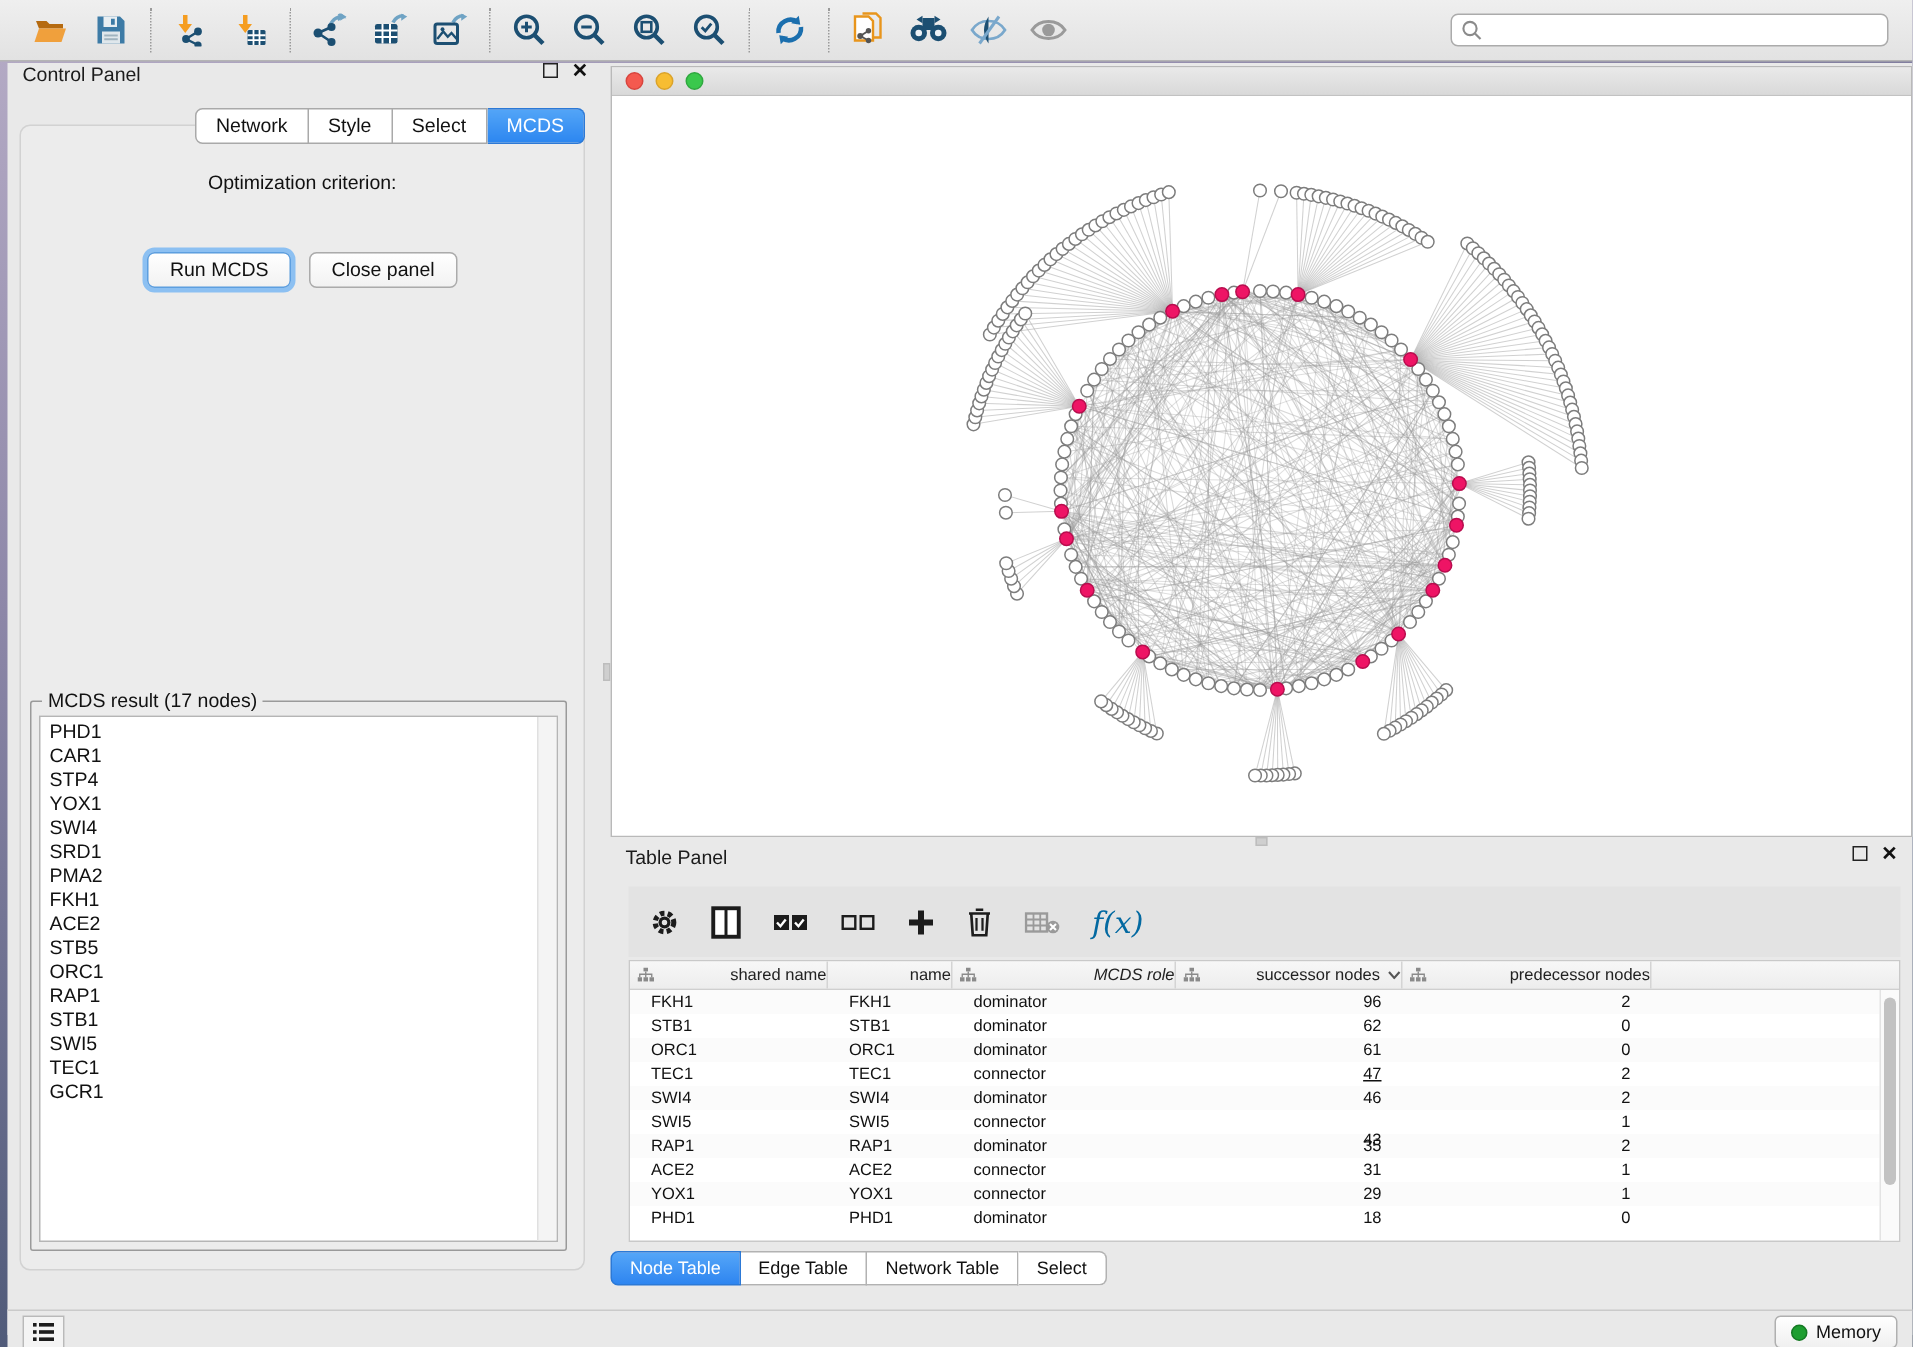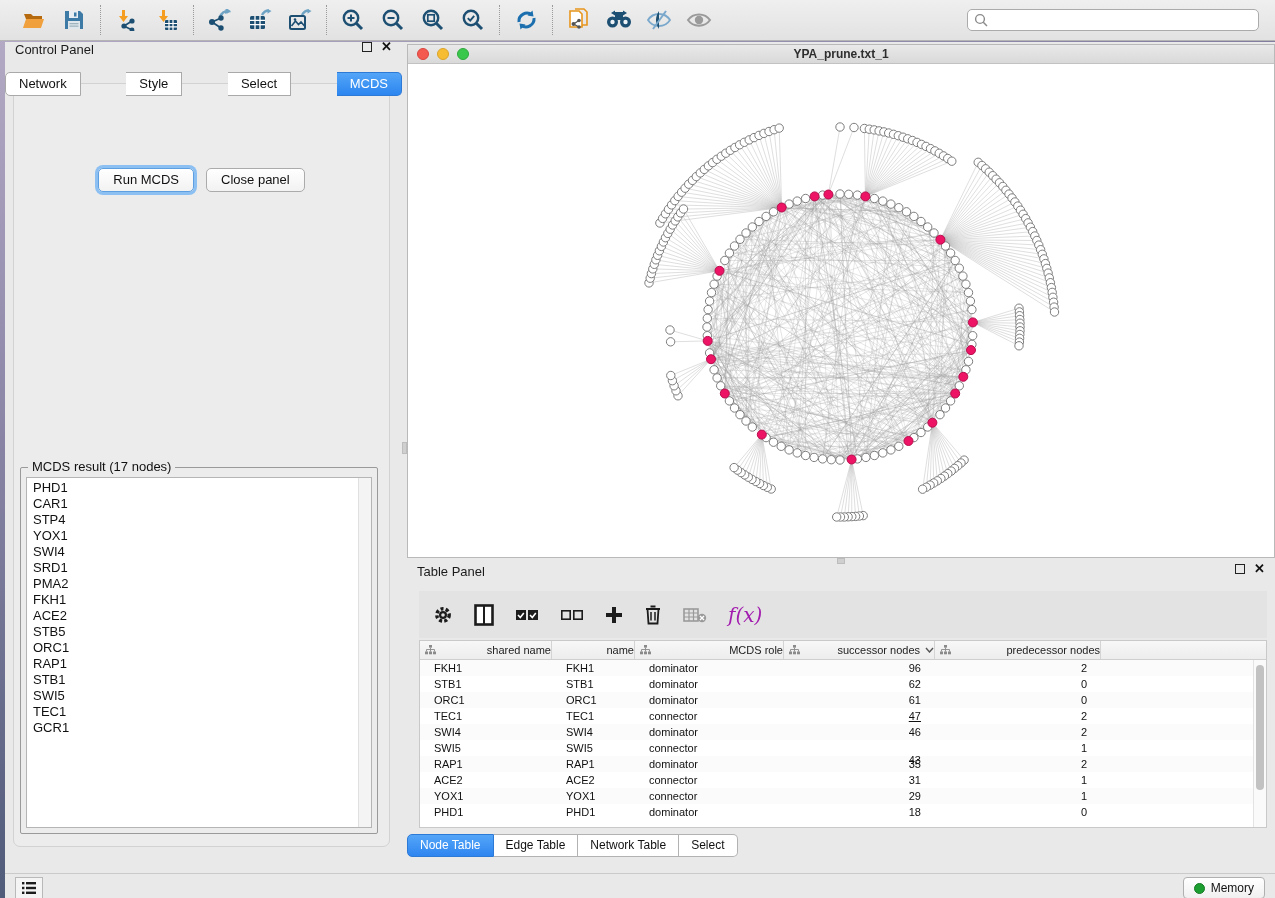--- a/index.html
+++ b/index.html
@@ -21,21 +21,21 @@
   
   .app { position:absolute; left:5px; top:42px; width:1270px; height:848px; background:#e9e9e9; }
 
   
   .cpanel { position:absolute; left:0; top:0; width:397px; height:819px; }
   .panel-titlebar { height:22px; display:flex; align-items:flex-start; padding:0 10px; }
   .panel-title { font-size:13px; color:#1b1b1b; }
   .panel-wctl { margin-left:auto; display:flex; align-items:center; gap:9px; }
   .wbtn-float { width:10px; height:10px; border:1.5px solid #222; background:transparent; }
   .wbtn-close { font-size:13px; font-weight:bold; color:#111; line-height:10px; }
-  .cp-tabs { position:absolute; left:0; right:0; top:30px; display:flex; justify-content:space-between; z-index:2;}
+  .cp-tabs { position:absolute; left:0; right:12px; top:30px; display:flex; justify-content:flex-end; z-index:2;}
   .cp-tab { font-size:13px; padding:3px 13px 4px; background:#fff; border:1px solid #a9a9a9; border-left:none; color:#111;}
   .cp-tab:first-child { border-left:1px solid #a9a9a9; border-radius:5px 0 0 5px; }
   .cp-tab:last-child { border-radius:0 5px 5px 0; }
   .cp-tab.active { background:linear-gradient(#53a5f7,#2c86f0); border-color:#2c79d6; color:#fff; }
   .cp-card { position:absolute; left:8px; right:12px; top:41px; bottom:14px;
     background:#ececec; border:1px solid #d2d2d2; border-radius:7px; }
   .opt-label { position:absolute; left:0; right:0; top:30px; text-align:center; font-size:13px; color:#111;}
   .opt-select { position:absolute; left:31px; top:50px; width:312px; height:24px; background:#fff;
     border:1px solid #ababab; border-radius:4px; display:flex; align-items:center; }
   .opt-select .sel-text { flex:1; font-size:13px; padding-left:9px; color:#111; white-space:nowrap;}
@@ -73,21 +73,21 @@
   .tl-yellow { background:#f7bd32; border:1px solid #dba32a;}
   .tl-green { background:#3ac84c; border:1px solid #2fa83f;}
   .net-title { position:absolute; left:0; right:0; text-align:center; font-size:12px; font-weight:bold; color:#2e2e2e;}
   .net-canvas { position:absolute; left:0; top:20px; right:0; bottom:0; background:#fff; }
 
   
   .tpanel { position:absolute; left:402px; top:522px; width:868px; height:297px; }
   .tp-toolbar { position:absolute; left:12px; right:8px; top:27px; height:47px; background:#e3e3e3;
     display:flex; align-items:center; gap:21px; padding:0 14px; }
   .tp-icon { display:flex; align-items:center; justify-content:center; }
-  .fx { font-family:"DejaVu Serif", serif; font-style:italic; font-size:20px; color:#a21caf; }
+  .fx { font-family:"DejaVu Serif", serif; font-style:italic; font-size:20px; color:#0369a1; }
   .tp-table { position:absolute; left:12px; right:8px; top:76px; bottom:33px; background:#fff; border:1px solid #c9c9c9;}
   .thead { display:flex; height:19px; background:linear-gradient(#f7f7f7,#ededed); border-bottom:1px solid #cfcfcf; }
   .th { display:flex; align-items:center; justify-content:flex-end; gap:5px; font-size:11px; color:#222;
     border-right:1px solid #d4d4d4; position:relative; }
   .th:last-child { border-right:none; }
   .th .hicon { position:absolute; left:5px; }
   .trow { display:flex; height:16px; align-items:center; font-size:11px; color:#111; }
   .trow:nth-child(odd) { background:#fbfbfb; }
   .td { overflow:hidden; white-space:nowrap; }
   .td.left { padding-left:14px; text-align:left; }
@@ -284,20 +284,21 @@
         <span class="wbtn-close">✕</span>
       </span>
     </div>
     <div class="cp-tabs" id="cp-tabs">
         <span class="cp-tab">Network</span>
         <span class="cp-tab">Style</span>
         <span class="cp-tab">Select</span>
         <span class="cp-tab active">MCDS</span>
       </div>
     <div class="cp-card">
+      <div class="opt-label">Optimization criterion:</div>
       <div class="cp-buttons">
         <button class="btn focus">Run MCDS</button>
         <button class="btn">Close panel</button>
       </div>
       <div class="mcds-group">
         <span class="mcds-legend">MCDS result (17 nodes)</span>
         <div class="mcds-list">
           <div class="mcds-items" id="mcds-items">
               <div class="mcds-item">PHD1</div>
               <div class="mcds-item">CAR1</div>
@@ -321,21 +322,20 @@
       </div>
     </div>
   </div>
 
   <div class="vdivider">
       <div class="grip"></div>
     </div>
 
   <div class="netwin">
     <div class="net-titlebar">
-      <span class="net-title">YPA_prune.txt_1</span>
       <span class="tlights">
         <span class="tlight tl-red"></span>
         <span class="tlight tl-yellow"></span>
         <span class="tlight tl-green"></span>
       </span>
     </div>
     <div class="net-canvas">
       <svg id="net-svg" width="866" height="492" viewBox="0 0 866 492">
           <g>
             <line x1="358.1" y1="372.6" x2="474.8" y2="387.9" stroke="#9a9a9a" stroke-width="0.7" opacity="0.38"></line>
@@ -1283,21 +1283,21 @@
                 <rect x="4" y="6.5" width="3" height="2.8"></rect>
                 <rect x="8" y="6.5" width="3" height="2.8"></rect>
               </g>
               <path d="M5.5 2.6 v2 M1.5 6.5 v-2 h8 v2 M5.5 4.6 v2" stroke="#8a8a8a" stroke-width="0.9" fill="none"></path>
             </svg>
             <span>shared name</span>
           </div>
           <div class="th" style="width: 83px;">
             <span>name</span>
           </div>
-          <div class="th" style="width: 149px;">
+          <div class="th" style="width: 149px; font-style: italic;">
             <svg class="hicon" width="11" height="10" viewBox="0 0 11 10">
               <g fill="#8a8a8a">
                 <rect x="4" y="0" width="3" height="2.6"></rect>
                 <rect x="0" y="6.5" width="3" height="2.8"></rect>
                 <rect x="4" y="6.5" width="3" height="2.8"></rect>
                 <rect x="8" y="6.5" width="3" height="2.8"></rect>
               </g>
               <path d="M5.5 2.6 v2 M1.5 6.5 v-2 h8 v2 M5.5 4.6 v2" stroke="#8a8a8a" stroke-width="0.9" fill="none"></path>
             </svg>
             <span>MCDS role</span>

